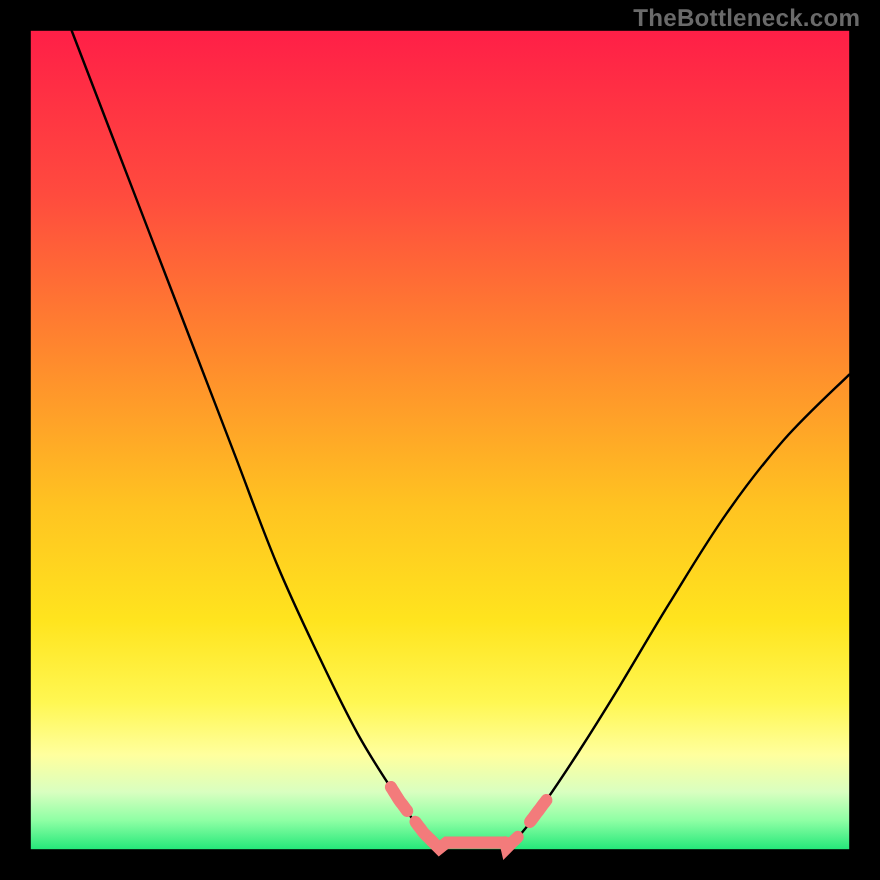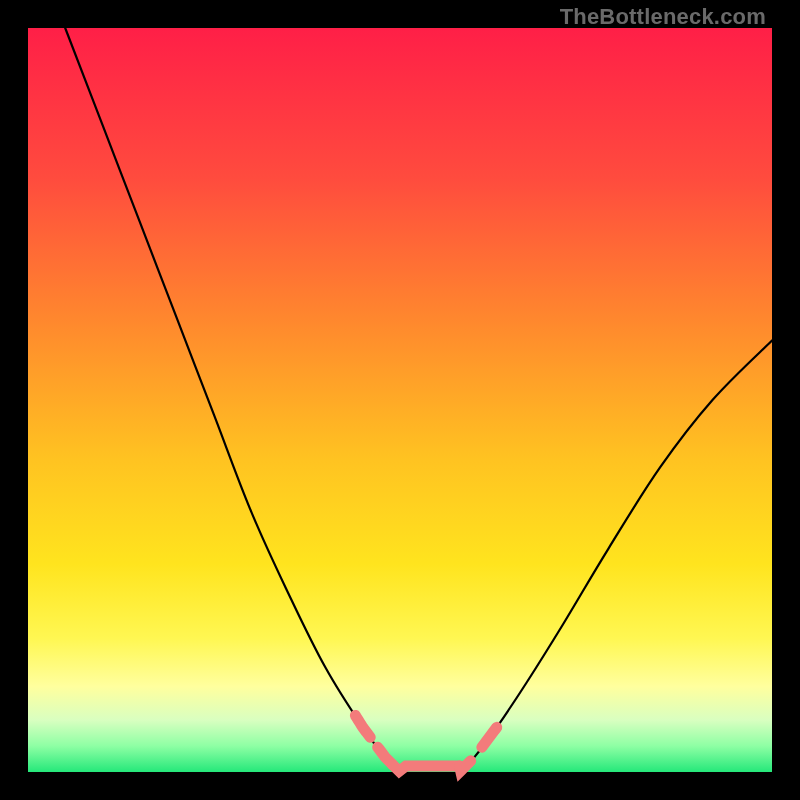--- a/index.html
+++ b/index.html
@@ -12,21 +12,21 @@
   }
   .frame {
     position: relative;
     width: 800px;
     height: 800px;
     background: #000;
   }
   .watermark {
     position: absolute;
     top: 4px;
-    right: 34px;
+    right: 18px;
     font-family: Arial, Helvetica, sans-serif;
     font-size: 22px;
     font-weight: bold;
     color: #6a6a6a;
     letter-spacing: 0.2px;
     z-index: 3;
   }
   svg {
     position: absolute;
     top: 0;

